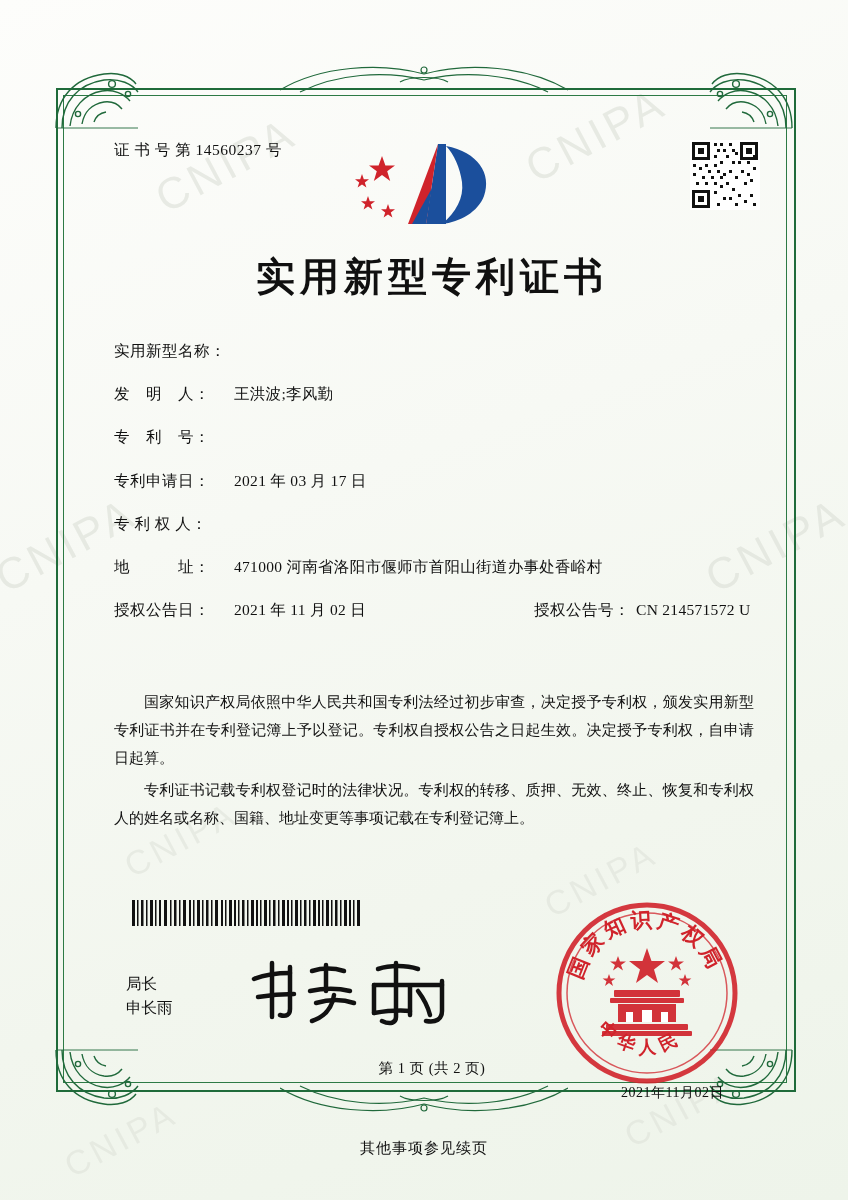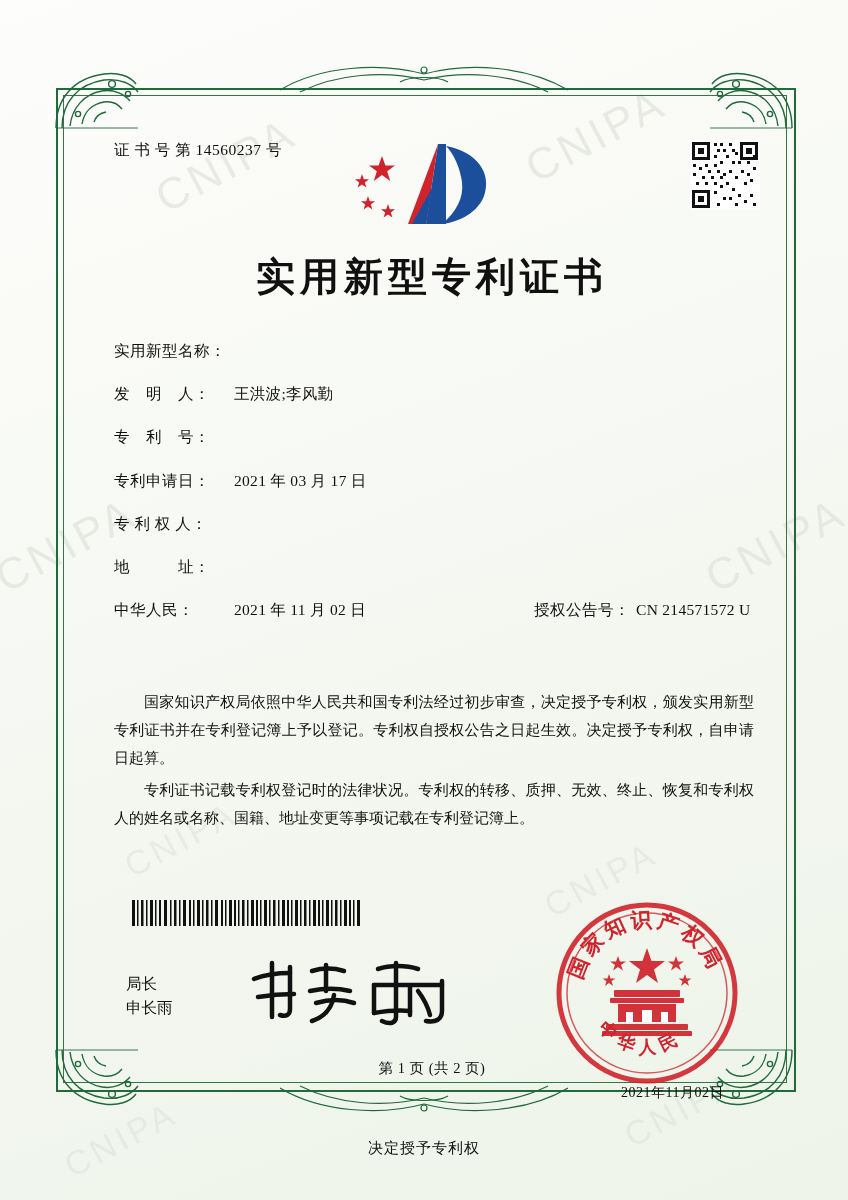--- a/index.html
+++ b/index.html
@@ -438,23 +438,24 @@
       </div>
       <div class="field-row">
         <div class="field-label">专利申请日：</div>
         <div class="field-value">2021 年 03 月 17 日</div>
       </div>
       <div class="field-row">
         <div class="field-label">专 利 权 人：</div>
       </div>
       <div class="field-row">
         <div class="field-label">地　　　址：</div>
+        <div class="field-value">471000 河南省洛阳市偃师市首阳山街道办事处香峪村</div>
       </div>
       <div class="field-row two">
-        <div class="field-label">中华人民：</div>
+        <div class="field-label">授权公告日：</div>
         <div class="field-value">2021 年 11 月 02 日</div>
         <div class="field-label2">授权公告号：</div>
         <div class="field-value" style="flex:1; margin-left:6px;">CN 214571572 U</div>
       </div>
     </div>
 
     <div class="paragraphs">
       <p>国家知识产权局依照中华人民共和国专利法经过初步审查，决定授予专利权，颁发实用新型专利证书并在专利登记簿上予以登记。专利权自授权公告之日起生效。决定授予专利权，自申请日起算。</p>
       <p>专利证书记载专利权登记时的法律状况。专利权的转移、质押、无效、终止、恢复和专利权人的姓名或名称、国籍、地址变更等事项记载在专利登记簿上。</p>
     </div>
@@ -581,15 +582,15 @@
           <textPath href="#sealArcBottom" startOffset="20%">中华人民</textPath>
         </text>
       </svg>
     </div>
 
     <div class="seal-date">2021年11月02日</div>
 
     <div class="page-num">第 1 页 (共 2 页)</div>
   </div>
 
-  <div class="footer-note">决定授予专利权</div>
+  <div class="footer-note">其他事项参见续页</div>
 
 </div>
 
 </body></html>

